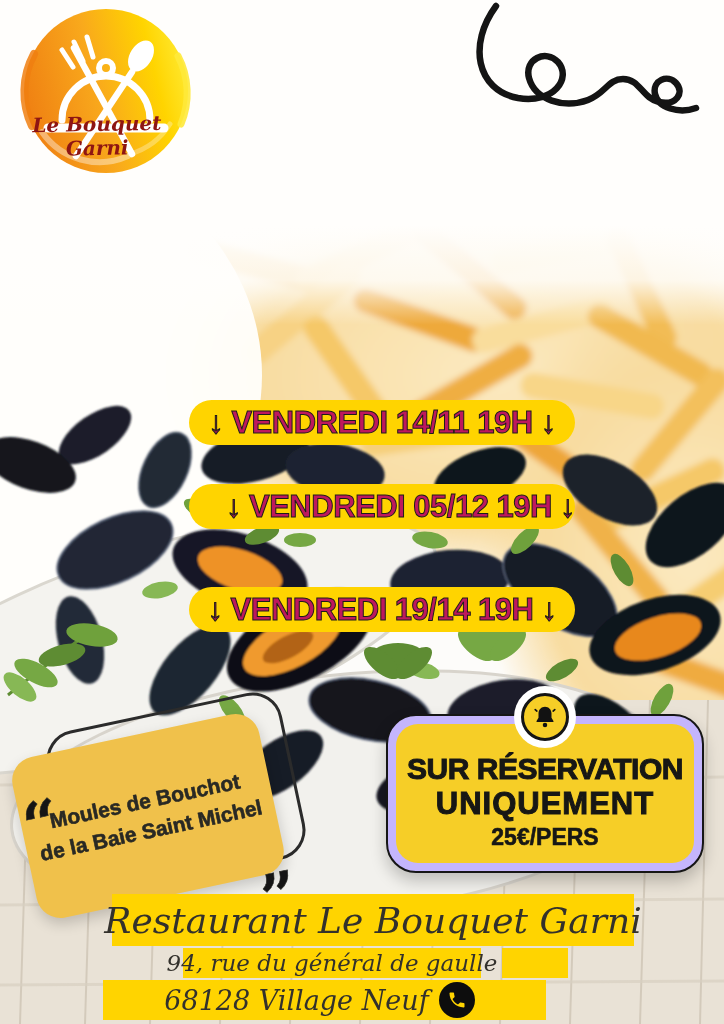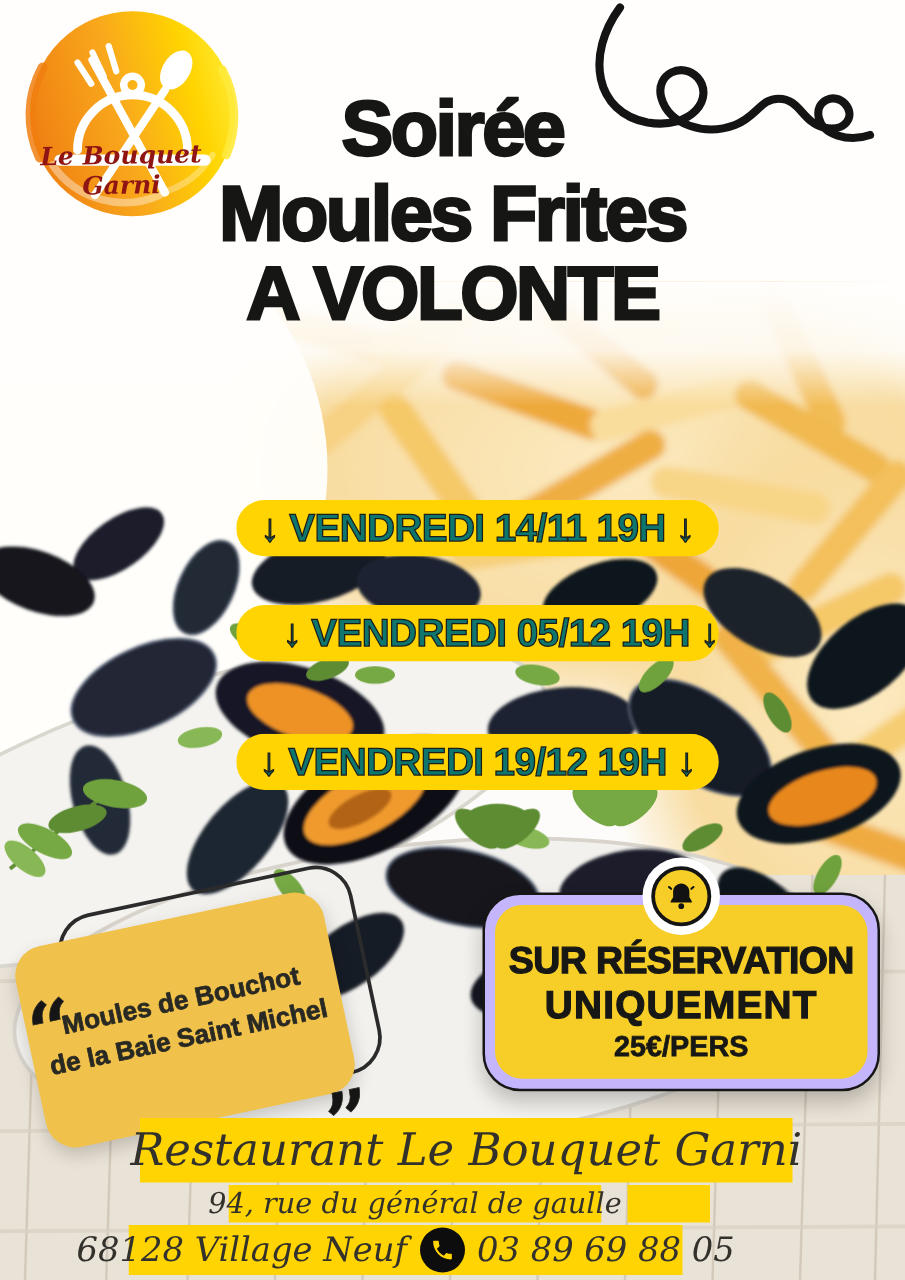--- a/index.html
+++ b/index.html
@@ -23,21 +23,21 @@
   .title{position:absolute;left:0;right:0;top:68px;text-align:center;z-index:4;
          color:#161614;font-weight:900;letter-spacing:-2px;
          -webkit-text-stroke:2.2px #161614;}
   .title .t1{font-size:62px;line-height:72px;}
   .title .t2{font-size:62px;line-height:64px;}
   .title .t3{font-size:60px;line-height:62px;}
   
   .pill{
     position:absolute;left:189px;width:386px;height:45px;border-radius:24px;
     background:#FFD400;display:flex;align-items:center;justify-content:center;
-    font-size:31px;font-weight:bold;color:#0f766e;letter-spacing:-.5px;
+    font-size:31px;font-weight:bold;color:#be185d;letter-spacing:-.5px;
     -webkit-text-stroke:1px #1C1C1A;white-space:nowrap;z-index:6;
   }
   .pill1{top:400px;} .pill2{top:484px;justify-content:flex-end;} .pill3{top:587px;}
   
   .quote-wrap{position:absolute;left:14px;top:710px;width:292px;height:218px;z-index:7;}
   .q-outline{position:absolute;left:42px;top:0;width:240px;height:170px;
     border:3.5px solid #2B2B2B;border-radius:30px;transform:rotate(-12deg);}
   .q-card{position:absolute;left:8px;top:24px;width:252px;height:164px;
     background:#F0C14B;border-radius:24px;transform:rotate(-12deg);
     display:flex;flex-direction:column;align-items:center;justify-content:center;
@@ -238,34 +238,29 @@
       <path d="M122 68 L66 152" stroke-width="6.5"></path>
       <ellipse cx="131" cy="52" rx="11" ry="17" fill="#FFFFFF" stroke="none" transform="rotate(32 131 52)"></ellipse>
     </g>
   </svg>
   <div class="logo-name">Le Bouquet Garni</div>
 
   <svg class="squiggle" viewBox="0 0 252 142" aria-hidden="true">
     <path d="M30 4 C 2 42, 10 88, 52 96 C 88 102, 106 76, 92 60 C 80 47, 58 57, 63 76 C 69 98, 98 107, 122 98 C 140 91, 142 77, 157 77 C 174 77, 176 96, 193 100 C 210 104, 219 91, 210 81 C 202 72, 186 78, 189 92 C 192 106, 213 112, 230 106" stroke="#141414" stroke-width="6.5" fill="none" stroke-linecap="round"></path>
   </svg>
 
-  <div class="title">
-    <div class="t1">Soirée</div>
-    <div class="t2">Moules Frites</div>
-    <div class="t3">A VOLONTE</div>
-  </div>
 
   <div class="pill pill1">
     <span>↓ VENDREDI 14/11 19H ↓</span>
   </div>
   <div class="pill pill2">
     <span>↓ VENDREDI 05/12 19H ↓</span>
   </div>
   <div class="pill pill3">
-    <span>↓ VENDREDI 19/12 19H ↓</span>
+    <span>↓ VENDREDI 19/14 19H ↓</span>
   </div>
 
   <div class="quote-wrap">
     <div class="q-outline"></div>
     <div class="q-card">
       <span class="q-mark q-open">“</span>
       <div>Moules de Bouchot</div>
       <div>de la Baie Saint Michel</div>
       <span class="q-mark q-close">”</span>
     </div>
@@ -291,16 +286,15 @@
   <div class="hl f1">Restaurant Le Bouquet Garni</div>
   <div class="hl f2">94, rue du général de gaulle</div>
   <div class="hl f-stub"></div>
   <div class="hl f3">
     <span>68128 Village Neuf</span>
     <span class="phone-badge">
       <svg width="20" height="20" viewBox="0 0 24 24" aria-hidden="true">
         <path fill="#FFD400" d="M6.6 10.8c1.4 2.8 3.8 5.2 6.6 6.6l2.2-2.2c.3-.3.7-.4 1-.2 1.1.4 2.3.6 3.6.6.6 0 1 .4 1 1V20c0 .6-.4 1-1 1C10.8 21 3 13.2 3 4c0-.6.4-1 1-1h3.5c.6 0 1 .4 1 1 0 1.3.2 2.5.6 3.6.1.3 0 .7-.2 1l-2.3 2.2z"></path>
       </svg>
     </span>
-    <span>03 89 69 88 05</span>
   </div>
 
 </div>
 
 </body></html>

